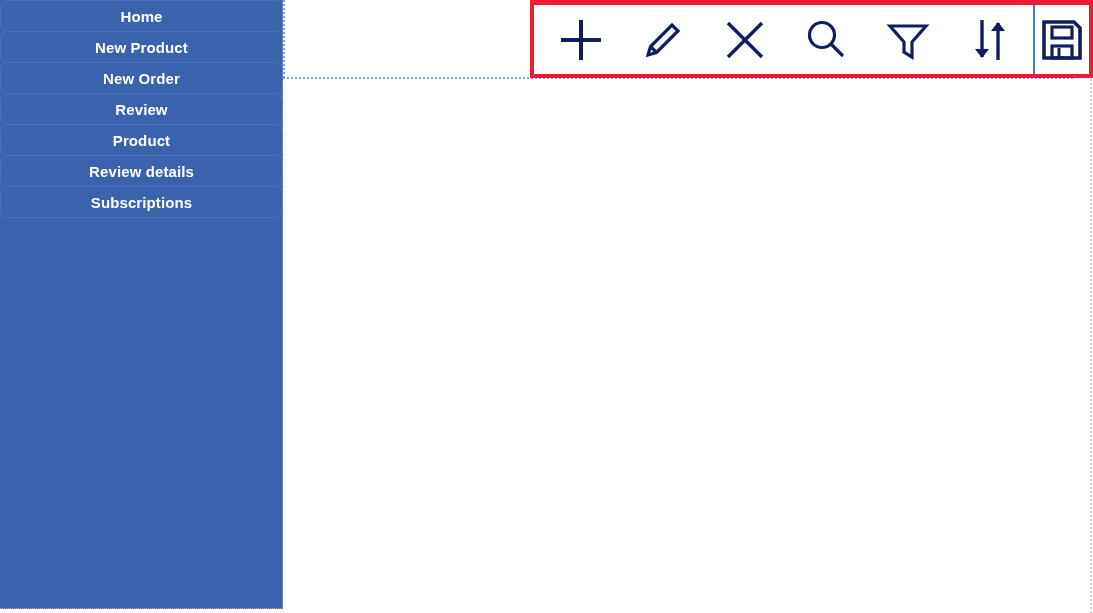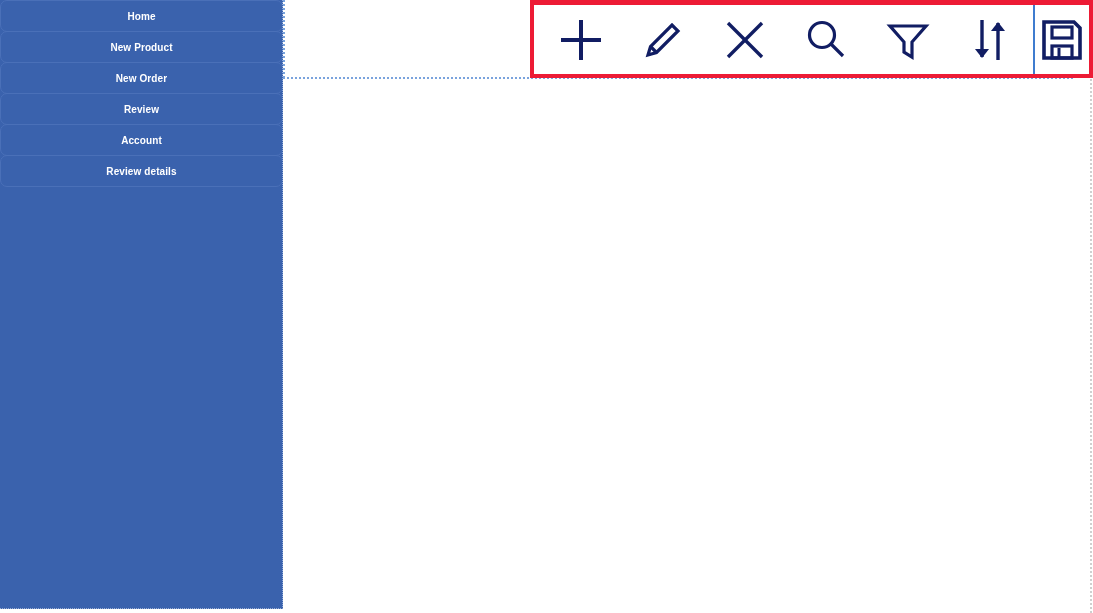--- a/index.html
+++ b/index.html
@@ -41,21 +41,21 @@
     left: 0;
     top: 0;
     width: 283px;
   }
   .nav-item {
     position: relative;
     height: 32px;
     line-height: 31px;
     text-align: center;
     color: #ffffff;
-    font-size: 10px;
+    font-size: 15px;
     font-weight: bold;
     background: #3a62ad;
     border: 1px solid #4a70b8;
     border-radius: 7px;
     box-sizing: border-box;
     margin-top: -1px;
     letter-spacing: 0.1px;
     white-space: nowrap;
   }
   .nav-item:first-child { margin-top: 0; }
@@ -173,27 +173,30 @@
       <div class="nav-item">
         <span>New Order</span>
       </div>
 
 
       <div class="nav-item">
         <span>Review</span>
       </div>
 
       <div class="nav-item">
-        <span>Account</span>
+        <span>Product</span>
       </div>
 
       <div class="nav-item">
         <span>Review details</span>
       </div>
 
+      <div class="nav-item">
+        <span>Subscriptions</span>
+      </div>
 
 
     </div>
   </nav>
 
   <div class="toolbar-highlight">
     <div class="tb-inner">
 
       <div class="tb-lead"></div>
 

